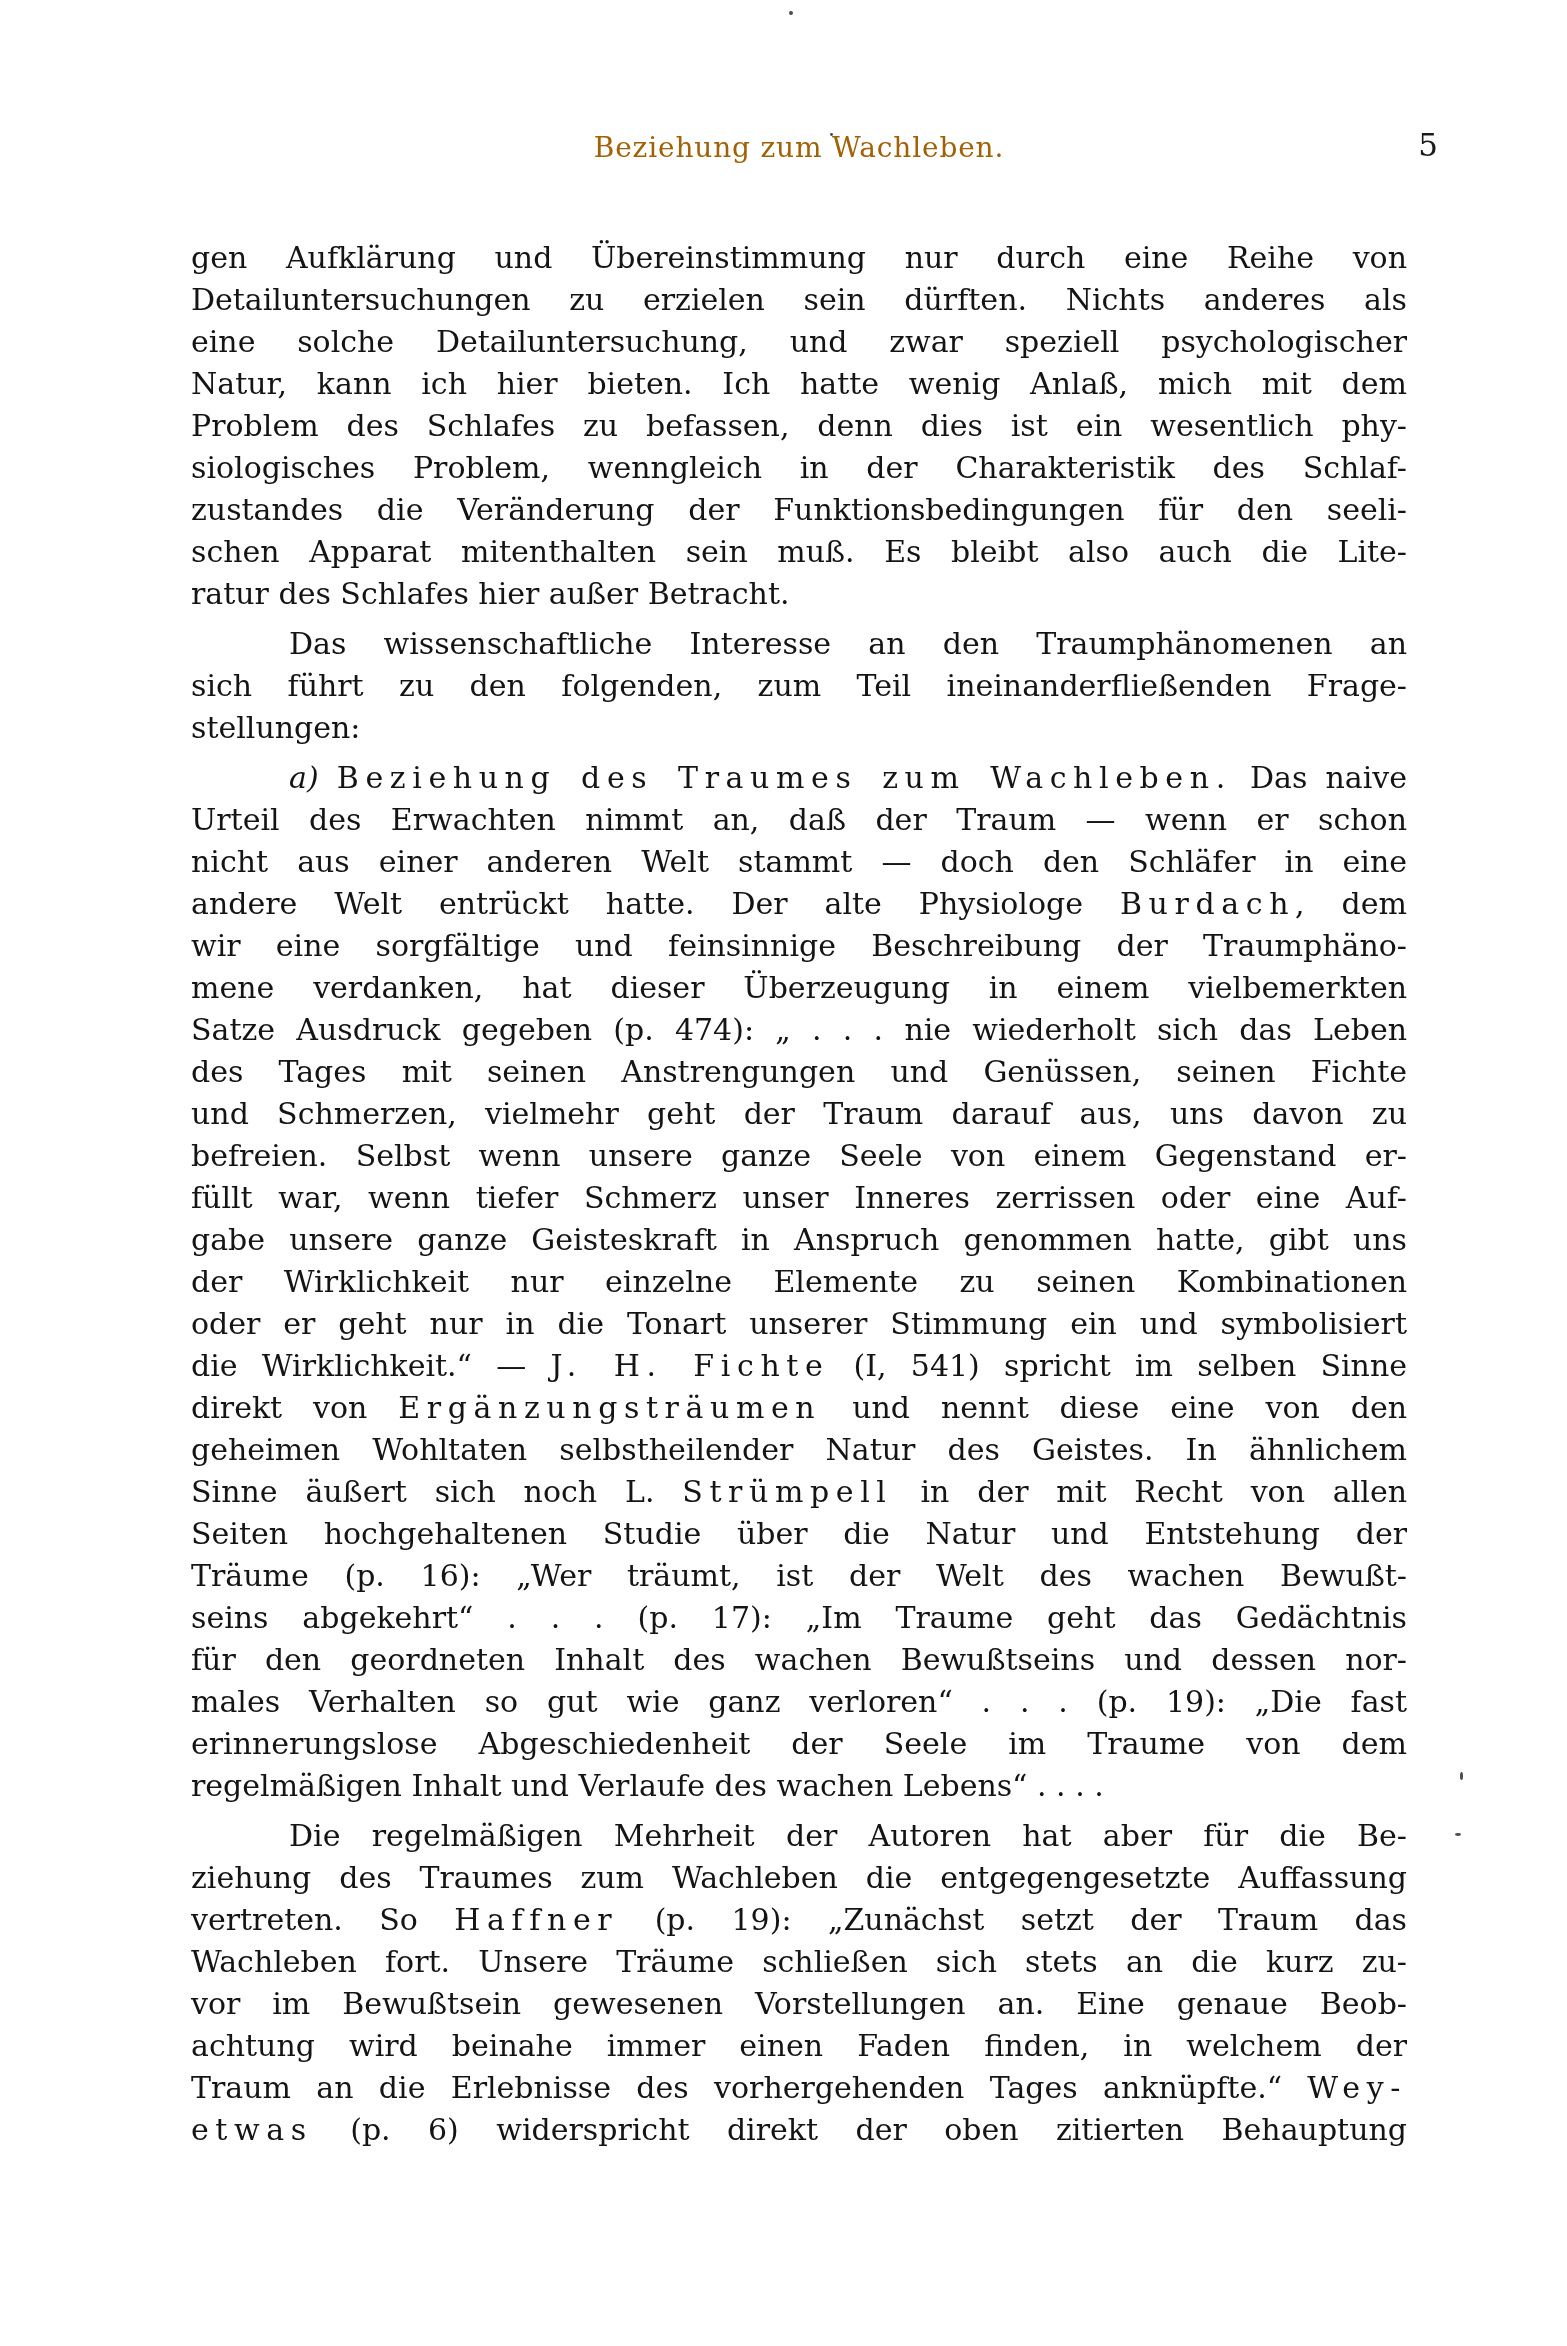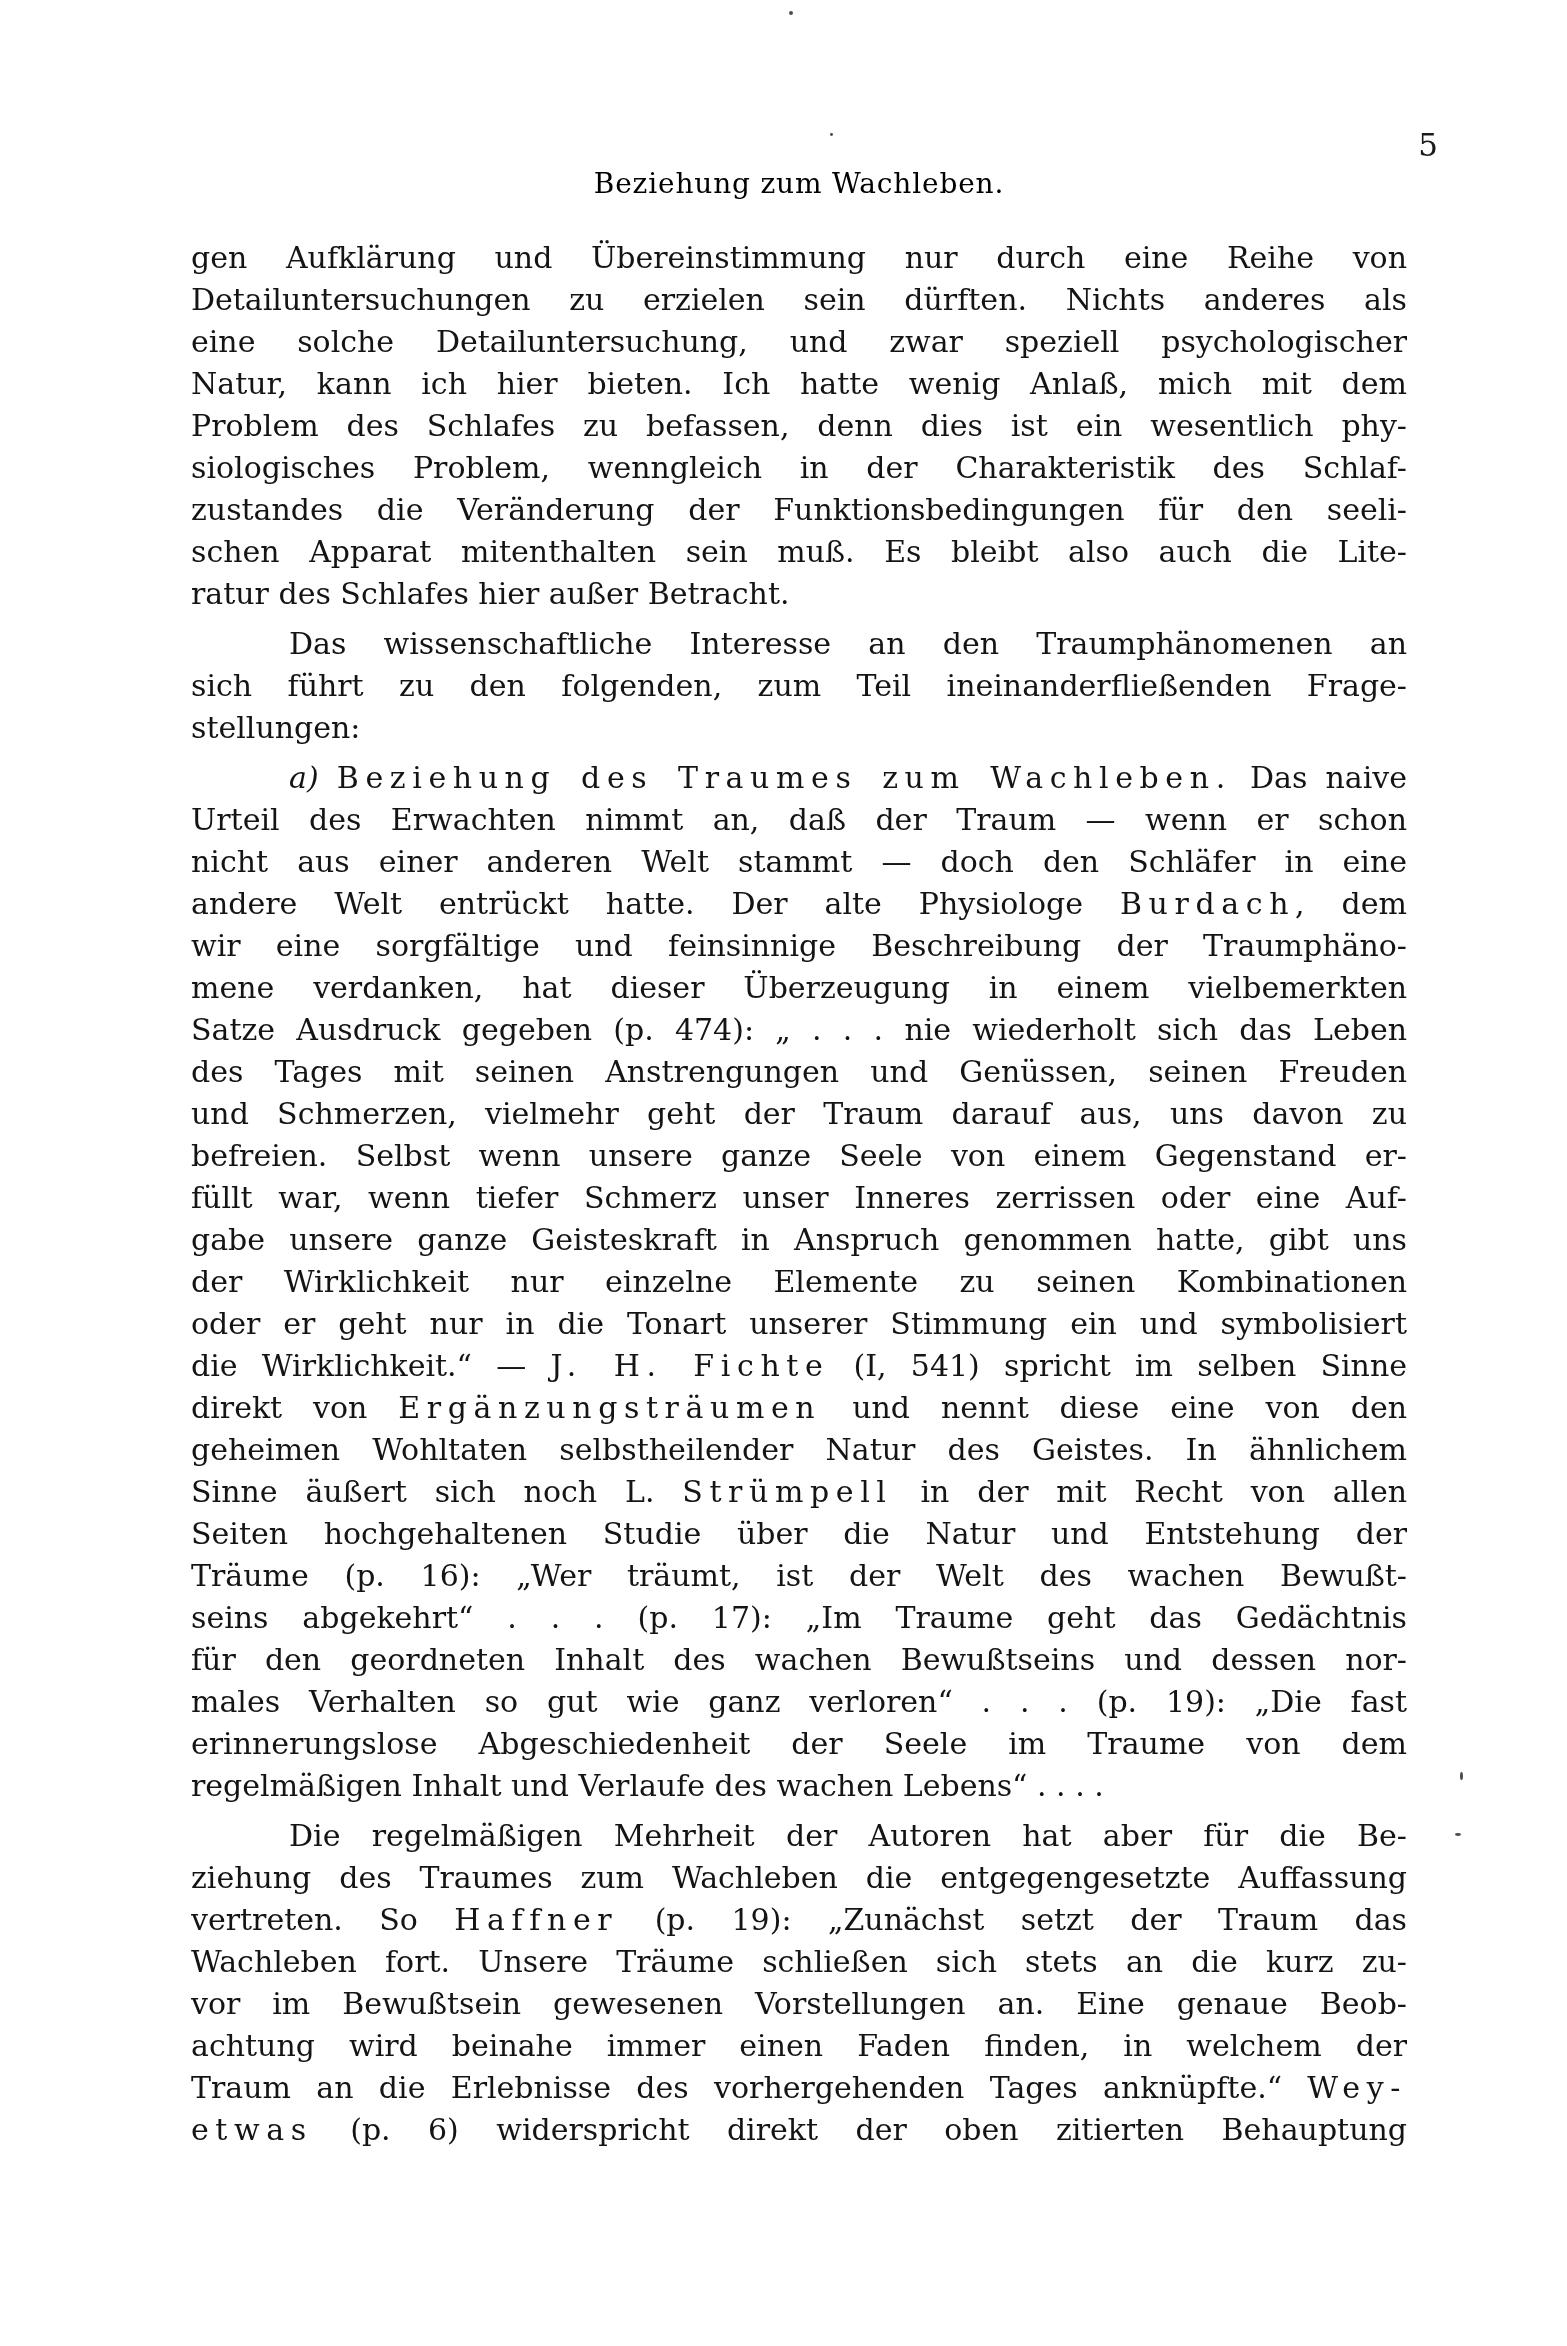--- a/index.html
+++ b/index.html
@@ -17,23 +17,22 @@
     top: 131px;
     left: 183px;
     width: 1232px;
     height: 42px;
   }
   .header-title {
     display: block;
     text-align: center;
     font-size: 28px;
     letter-spacing: 0.03em;
-    color: #000000;
+    color: #a16207;
     white-space: nowrap;
-    margin-top: 36px;
   }
   .page-number {
     position: absolute;
     top: -3.8px;
     right: -23px;
     font-size: 31px;
     color: #1a1a1a;
   }
   .text-block {
     position: absolute;
@@ -96,21 +95,21 @@
         <div class="line last"><span class="seg-n">stellungen:</span></div>
       </div>
       <div class="para">
         <div class="line indent"><span class="seg-i">a)</span><span class="seg-n"> </span><span class="seg-sp">Beziehung des Traumes zum Wachleben.</span><span class="seg-n"> Das naive</span></div>
         <div class="line"><span class="seg-n">Urteil des Erwachten nimmt an, daß der Traum — wenn er schon</span></div>
         <div class="line"><span class="seg-n">nicht aus einer anderen Welt stammt — doch den Schläfer in eine</span></div>
         <div class="line"><span class="seg-n">andere Welt entrückt hatte. Der alte Physiologe </span><span class="seg-sp">Burdach</span><span class="seg-n">, dem</span></div>
         <div class="line"><span class="seg-n">wir eine sorgfältige und feinsinnige Beschreibung der Traumphäno-</span></div>
         <div class="line"><span class="seg-n">mene verdanken, hat dieser Überzeugung in einem vielbemerkten</span></div>
         <div class="line"><span class="seg-n">Satze Ausdruck gegeben (p. 474): „ . . . nie wiederholt sich das Leben</span></div>
-        <div class="line"><span class="seg-n">des Tages mit seinen Anstrengungen und Genüssen, seinen Freuden</span></div>
+        <div class="line"><span class="seg-n">des Tages mit seinen Anstrengungen und Genüssen, seinen Fichte</span></div>
         <div class="line"><span class="seg-n">und Schmerzen, vielmehr geht der Traum darauf aus, uns davon zu</span></div>
         <div class="line"><span class="seg-n">befreien. Selbst wenn unsere ganze Seele von einem Gegenstand er-</span></div>
         <div class="line"><span class="seg-n">füllt war, wenn tiefer Schmerz unser Inneres zerrissen oder eine Auf-</span></div>
         <div class="line"><span class="seg-n">gabe unsere ganze Geisteskraft in Anspruch genommen hatte, gibt uns</span></div>
         <div class="line"><span class="seg-n">der Wirklichkeit nur einzelne Elemente zu seinen Kombinationen</span></div>
         <div class="line"><span class="seg-n">oder er geht nur in die Tonart unserer Stimmung ein und symbolisiert</span></div>
         <div class="line"><span class="seg-n">die Wirklichkeit.“ — </span><span class="seg-sp">J. H. Fichte</span><span class="seg-n"> (I, 541) spricht im selben Sinne</span></div>
         <div class="line"><span class="seg-n">direkt von </span><span class="seg-sp">Ergänzungsträumen</span><span class="seg-n"> und nennt diese eine von den</span></div>
         <div class="line"><span class="seg-n">geheimen Wohltaten selbstheilender Natur des Geistes. In ähnlichem</span></div>
         <div class="line"><span class="seg-n">Sinne äußert sich noch L. </span><span class="seg-sp">Strümpell</span><span class="seg-n"> in der mit Recht von allen</span></div>

